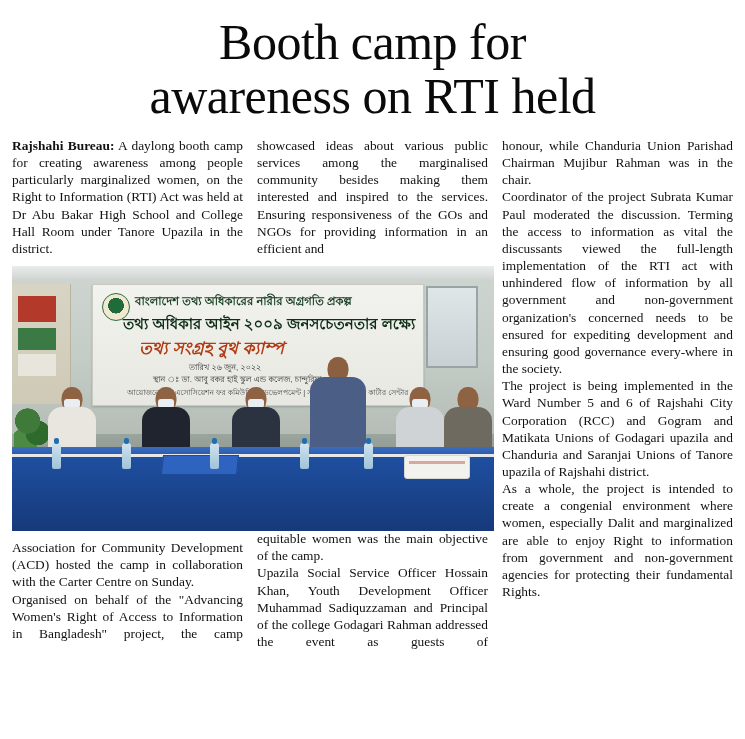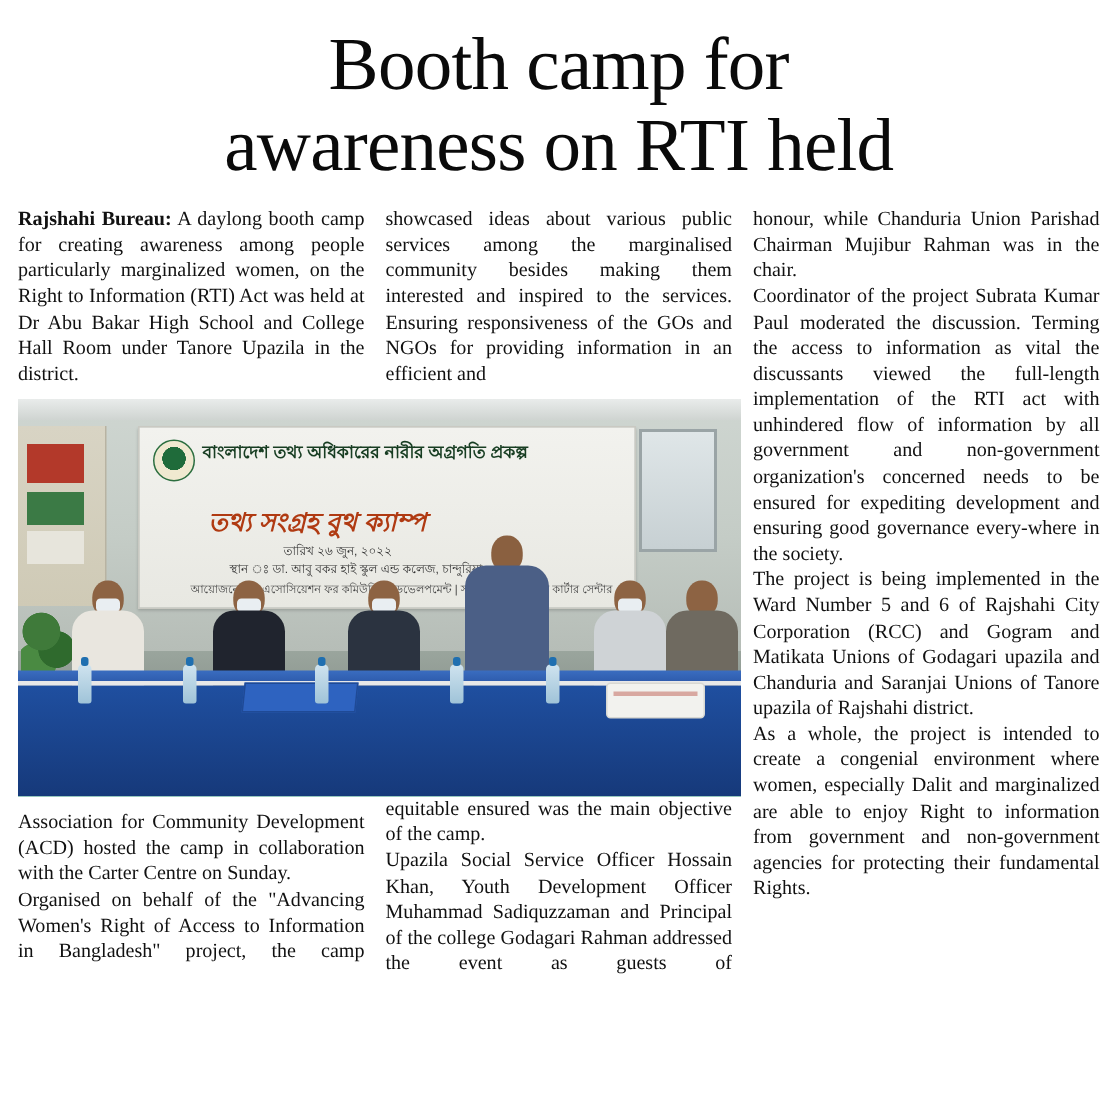--- a/index.html
+++ b/index.html
@@ -219,20 +219,21 @@
         <div class="ph-ceiling"></div>
         <div class="ph-window"></div>
         <div class="ph-sidepanel">
           <div class="sp-red"></div>
           <div class="sp-grn"></div>
           <div class="sp-wht"></div>
         </div>
         <div class="ph-banner">
           <div class="bn-logo"></div>
           <div class="bn-l1">বাংলাদেশ তথ্য অধিকারের নারীর অগ্রগতি প্রকল্প</div>
+          <div class="bn-l2">তথ্য অধিকার আইন ২০০৯ জনসচেতনতার লক্ষ্যে</div>
           <div class="bn-l3">তথ্য সংগ্রহ বুথ ক্যাম্প</div>
           <div class="bn-l4">তারিখ ২৬ জুন, ২০২২</div>
           <div class="bn-l5">স্থান ঃ ডা. আবু বকর হাই স্কুল এন্ড কলেজ, চান্দুরিয়া</div>
           <div class="bn-l6">আয়োজনে ঃ এসোসিয়েশন ফর কমিউনিটি ডেভেলপমেন্ট  |  সহযোগিতায় ঃ দ্য কার্টার সেন্টার</div>
         </div>
         <div class="ph-floor"></div>
         <div class="ph-plant"></div>
 
         <div class="ph-person p1">
             <div class="head"></div>
@@ -274,21 +275,21 @@
         <div class="ph-bottle b5"></div>
       </div>
 
       <p>Association for Community Development (ACD) hosted the camp in collaboration with the Carter Centre on Sunday.</p>
       <p class="last-line-justify">Organised on behalf of the "Advancing Women's Right of Access to Information in Bangladesh" project, the camp</p>
     </div>
 
     <div class="col">
       <p>showcased ideas about various public services among the marginalised community besides making them interested and inspired to the services. Ensuring responsiveness of the GOs and NGOs for providing information in an efficient and</p>
       <div style="height:273px"></div>
-      <p>equitable ensured was the main objective of the camp.</p>
+      <p>equitable women was the main objective of the camp.</p>
       <p class="last-line-justify">Upazila Social Service Officer Hossain Khan, Youth Development Officer Muhammad Sadiquzzaman and Principal of the college Godagari Rahman addressed the event as guests of</p>
     </div>
 
     <div class="col">
       <p>honour, while Chanduria Union Parishad Chairman Mujibur Rahman was in the chair.</p>
       <p>Coordinator of the project Subrata Kumar Paul moderated the discussion. Terming the access to information as vital the discussants viewed the full-length implementation of the RTI act with unhindered flow of information by all government and non-government organization's concerned needs to be ensured for expediting development and ensuring good governance every-where in the society.</p>
       <p>The project is being implemented in the Ward Number 5 and 6 of Rajshahi City Corporation (RCC) and Gogram and Matikata Unions of Godagari upazila and Chanduria and Saranjai Unions of Tanore upazila of Rajshahi district.</p>
       <p>As a whole, the project is intended to create a congenial environment where women, especially Dalit and marginalized are able to enjoy Right to information from government and non-government agencies for protecting their fundamental Rights.</p>
     </div>
 

